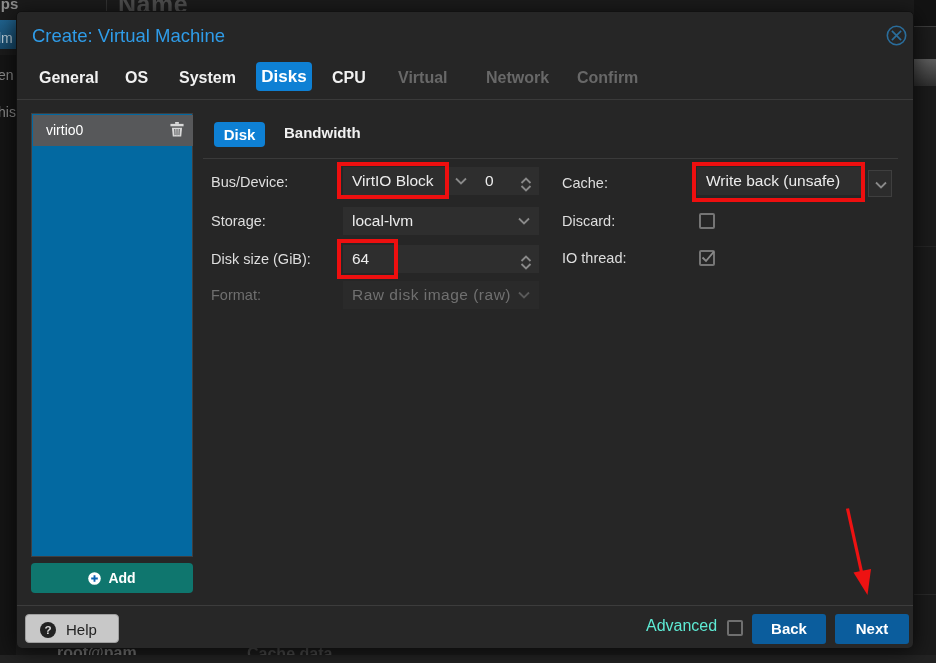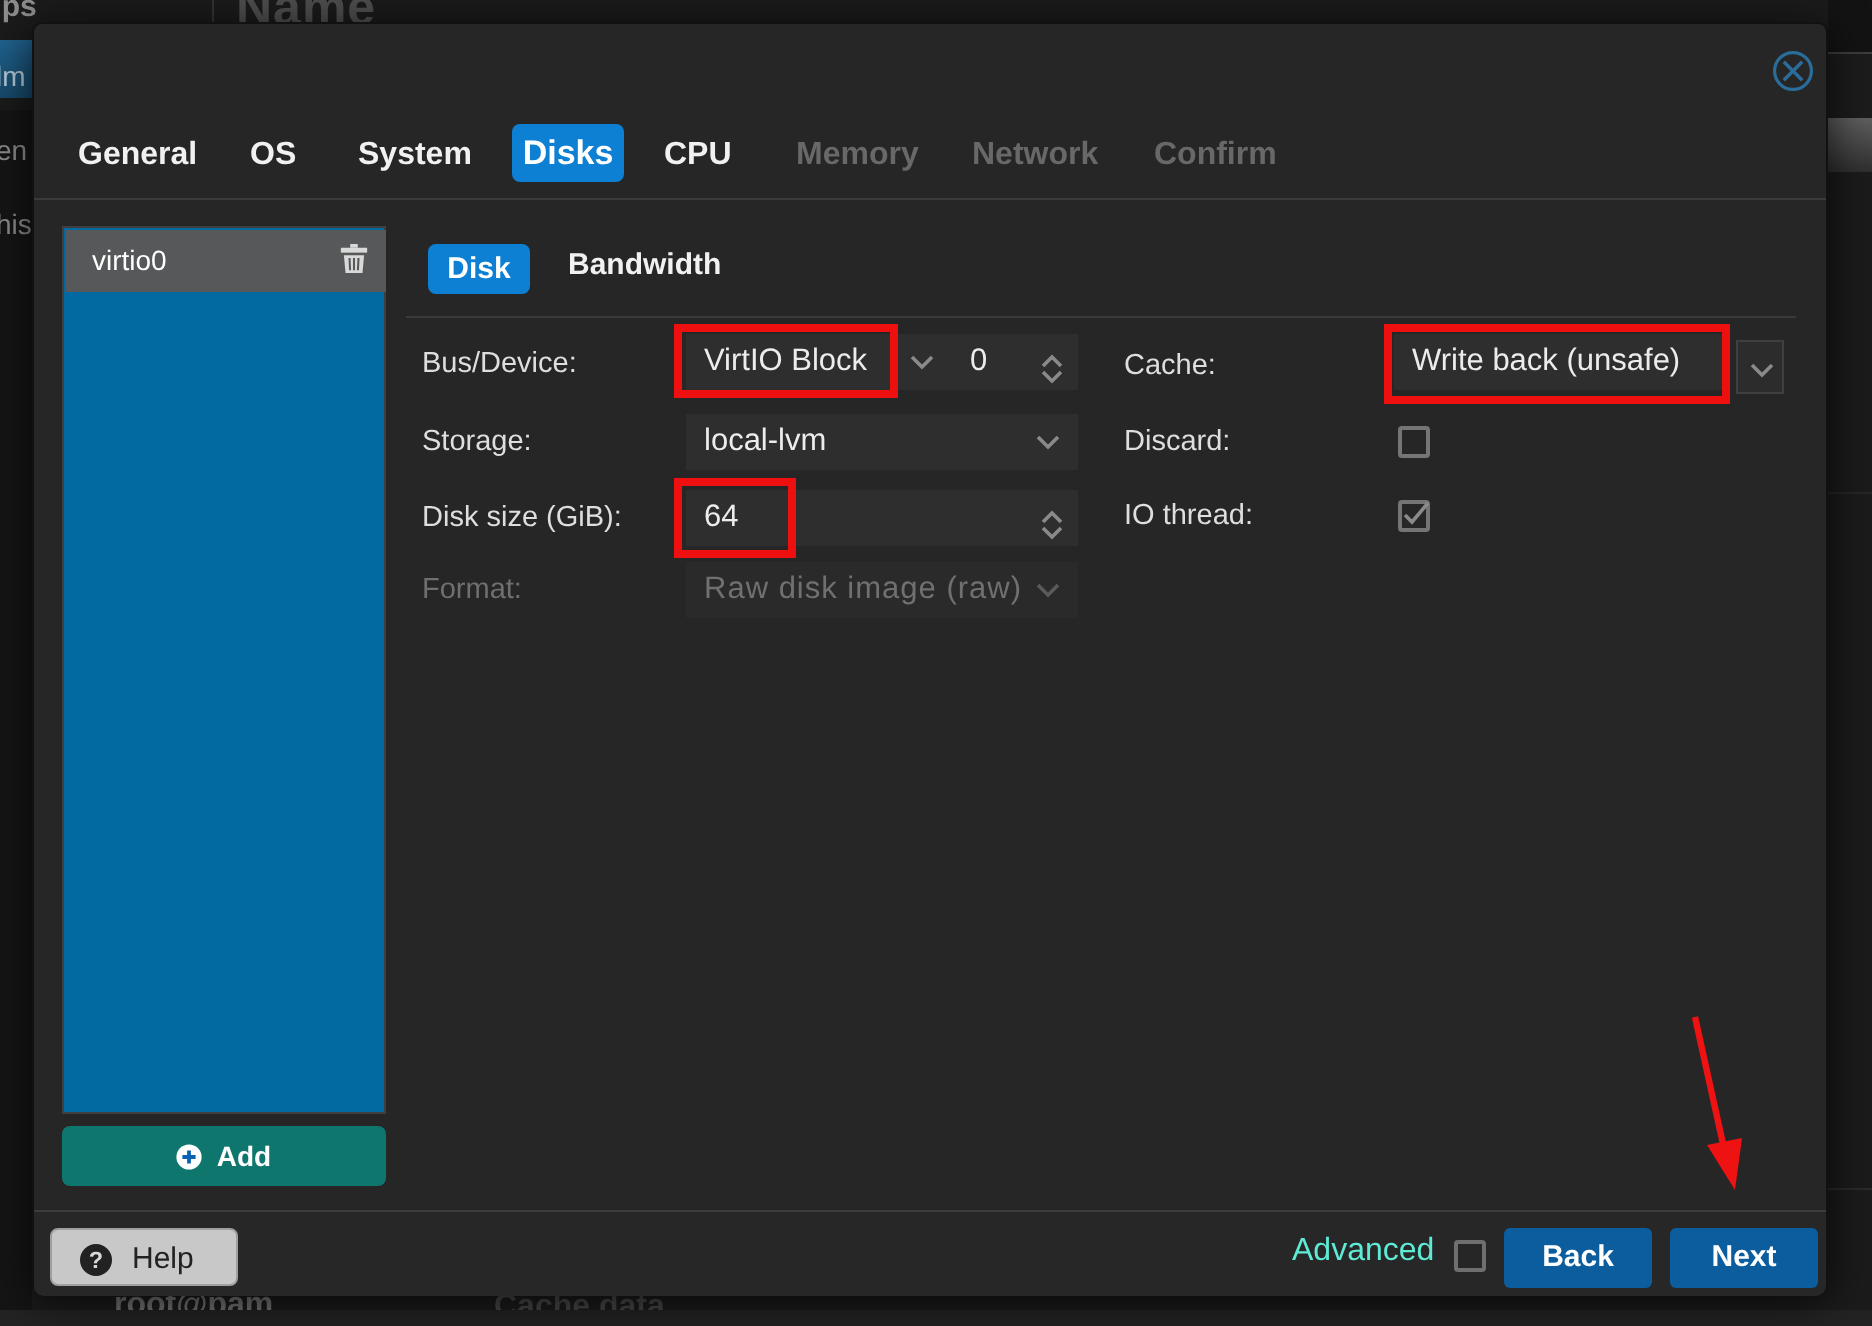--- a/index.html
+++ b/index.html
@@ -74,31 +74,32 @@
   <div class="abs" style="left:914px;top:27px;width:22px;height:32px;background:#1c1c1c;"></div>
   <div class="abs" style="left:914px;top:59px;width:22px;height:27px;background:linear-gradient(#5e5e5e,#2f2f2f);"></div>
   <div class="abs" style="left:914px;top:246px;width:22px;height:1px;background:#262626;"></div>
   <div class="abs" style="left:914px;top:594px;width:22px;height:1px;background:#2a2a2a;"></div>
 
   <div class="abs" style="left:57px;top:644px;font-size:16px;font-weight:bold;color:#737373;">root@pam</div>
   <div class="abs" style="left:247px;top:645px;font-size:16px;font-weight:bold;color:#464646;">Cache data</div>
   <div class="abs" style="left:0;top:655px;width:936px;height:8px;background:#232323;"></div>
 
   <div id="modal">
+    <div id="title">Create: Virtual Machine</div>
     <svg class="abs" style="left:869px;top:13px;" width="21" height="21" viewBox="0 0 21 21">
       <circle cx="10.5" cy="10.5" r="9.2" fill="none" stroke="#2a6d9b" stroke-width="1.6"></circle>
       <path d="M5.9 5.9 L15.1 15.1 M15.1 5.9 L5.9 15.1" stroke="#2a6d9b" stroke-width="1.7"></path>
     </svg>
 
     <div class="tab" style="left:22px;">General</div>
     <div class="tab" style="left:108px;">OS</div>
     <div class="tab" style="left:162px;">System</div>
     <div id="tab-disks">Disks</div>
     <div class="tab" style="left:315px;">CPU</div>
-    <div class="tab dis" style="left:381px;">Memory</div>
+    <div class="tab dis" style="left:381px;">Virtual</div>
     <div class="tab dis" style="left:469px;">Network</div>
     <div class="tab dis" style="left:560px;">Confirm</div>
     <div id="tabline"></div>
 
     <div id="listpanel">
       <div id="listrow"><span>virtio0</span></div>
       <svg class="abs" style="left:138px;top:8px;" width="14" height="15" viewBox="0 0 14 16">
         <rect x="5" y="0" width="4" height="2" fill="#d9d9d9"></rect>
         <rect x="0" y="2" width="14" height="2.6" fill="#d9d9d9"></rect>
         <path d="M1.6 6 L12.4 6 L11.5 15.5 L2.5 15.5 Z" fill="#d9d9d9"></path>

